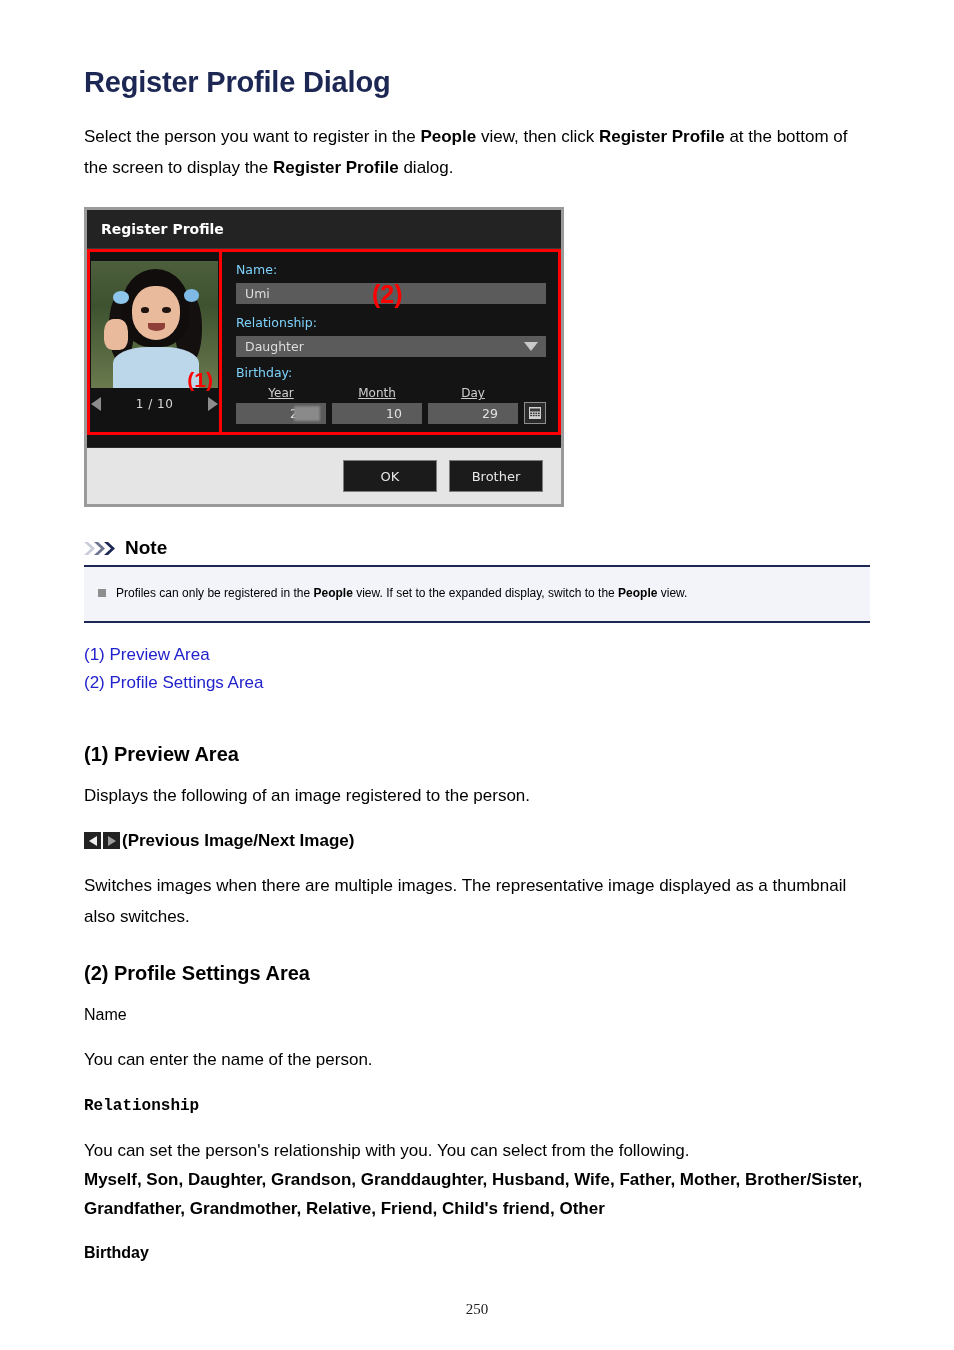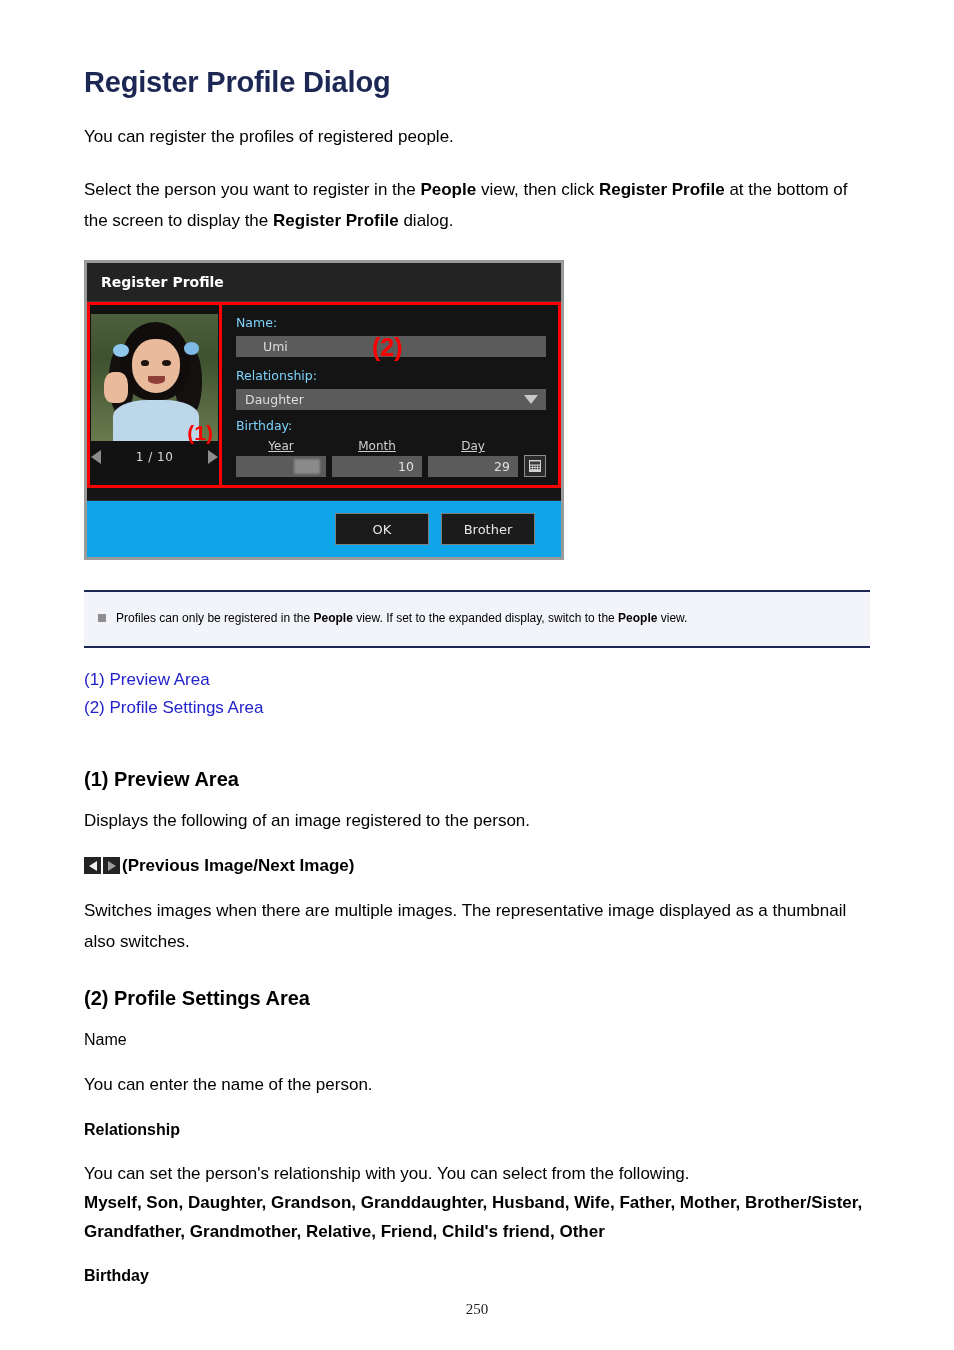--- a/index.html
+++ b/index.html
@@ -192,21 +192,21 @@
     font-size: 12.5px;
     margin-bottom: 6px;
   }
   .text-input {
     height: 21px;
     background: #5b5b5b;
     color: #dddddd;
     font-size: 12.5px;
     display: flex;
     align-items: center;
-    padding-left: 27px;
+    padding-left: 9px;
     margin-bottom: 11px;
   }
   .select-input {
     height: 21px;
     background: #5b5b5b;
     color: #dddddd;
     font-size: 12.5px;
     display: flex;
     align-items: center;
     padding: 0 8px 0 9px;
@@ -250,46 +250,46 @@
   .bday-row { display: flex; align-items: center; }
   .num-input {
     width: 90px;
     height: 21px;
     background: #5b5b5b;
     color: #e2e2e2;
     font-size: 12.5px;
     display: flex;
     align-items: center;
     justify-content: flex-end;
-    padding-right: 8px;
+    padding-right: 20px;
     box-sizing: border-box;
     margin-right: 6px;
     position: relative;
   }
   .redact {
     position: absolute;
     right: 6px; top: 3px;
     width: 26px; height: 15px;
     background: #8a8a8a;
     filter: blur(1px);
   }
   .cal-btn {
     width: 22px; height: 22px;
     background: #2b2b2b;
     border: 1px solid #8e8e8e;
     display: flex; align-items: center; justify-content: center;
     box-sizing: border-box;
   }
   .dlg-footer {
-    background: #0ea5e9;
+    background: #e5e5e5;
     height: 56px;
     display: flex;
     align-items: center;
     justify-content: flex-end;
-    padding-right: 26px;
+    padding-right: 18px;
     gap: 12px;
     border-top: 1px solid #2c2c2c;
   }
   .dlg-btn {
     width: 92px; height: 30px;
     border: 1px solid #7d7d7d;
     background: #1b1b1b;
     color: #e8e8e8;
     font-size: 13px;
     display: flex; align-items: center; justify-content: center;
@@ -368,21 +368,20 @@
     color: #222;
   }
 </style>
 </head>
 <body>
 
 <div class="page">
 
   <h1 class="page-title">Register Profile Dialog</h1>
 
-  <p class="para">You can register the profiles of registered people.</p>
 
   <p class="para"><span>Select the person you want to register in the </span><b>People</b><span> view, then click </span><b>Register Profile</b><span> at the bottom of the screen to display the </span><b>Register Profile</b><span> dialog.</span></p>
 
   <div class="dialog-shot">
 
     <div class="dlg-titlebar">
       <span class="dlg-title-text">Register Profile</span>
     </div>
 
     <div class="dlg-body">
@@ -453,20 +452,30 @@
       </div>
     </div>
 
     <div class="dlg-footer">
       <div class="dlg-btn">OK</div>
       <div class="dlg-btn">Brother</div>
     </div>
   </div>
 
   <div class="note-wrap">
+    <div class="note-head">
+      <span class="chev-group">
+        <svg width="34" height="15" viewBox="0 0 34 15">
+          <path d="M0 1 L7 7.5 L0 14 L4 14 L11 7.5 L4 1 Z" fill="#c9cdd9"></path>
+          <path d="M10 1 L17 7.5 L10 14 L14 14 L21 7.5 L14 1 Z" fill="#6c7490"></path>
+          <path d="M20 1 L27 7.5 L20 14 L24 14 L31 7.5 L24 1 Z" fill="#1c2753"></path>
+        </svg>
+      </span>
+      <span class="note-title">Note</span>
+    </div>
     <div class="note-box">
       <div class="note-item">
         <span class="note-bullet"></span>
         <span><span>Profiles can only be registered in the </span><b>People</b><span> view. If set to the expanded display, switch to the </span><b>People</b><span> view.</span></span>
       </div>
     </div>
   </div>
 
   <div class="links">
     <a class="link-line" href="#">(1) Preview Area</a>
@@ -482,19 +491,19 @@
 
   <p class="para tight indent">Switches images when there are multiple images. The representative image displayed as a thumbnail also switches.</p>
 
   <div class="spacer-md"></div>
 
   <h2 class="section-title">(2) Profile Settings Area</h2>
 
   <p class="para tight indent"><span class="sub-title" style="font-weight:normal;font-size:16px;">Name</span></p>
   <p class="para tight indent">You can enter the name of the person.</p>
 
-  <p class="para tight indent"><span style="font-weight:bold;font-size:16px;">Relationship</span></p>
+  <p class="para tight indent"><span style="font-weight:bold;font-size:16px;font-family:Liberation Mono, monospace;">Relationship</span></p>
   <p class="para tight indent" style="line-height:29px;"><span>You can set the person's relationship with you. You can select from the following.</span><br><b>Myself, Son, Daughter, Grandson, Granddaughter, Husband, Wife, Father, Mother, Brother/Sister, Grandfather, Grandmother, Relative, Friend, Child's friend, Other</b></p>
 
   <p class="para tight indent"><span style="font-weight:bold;font-size:16px;">Birthday</span></p>
 
   <div class="page-number">250</div>
 </div>
 
 </body></html>

